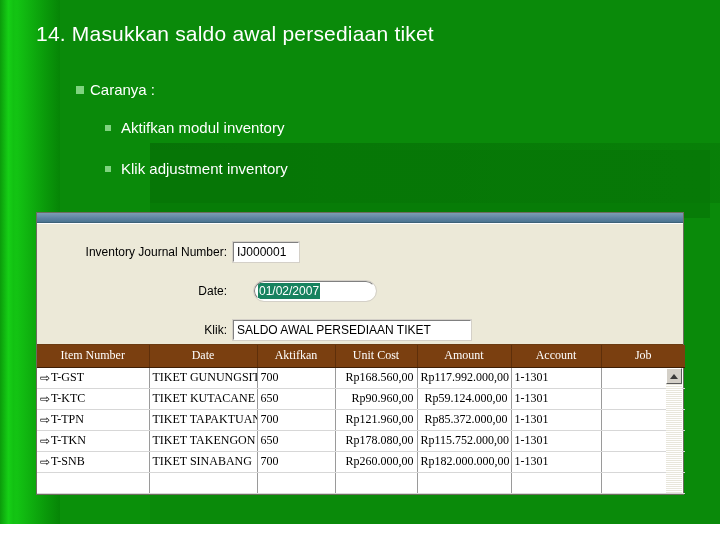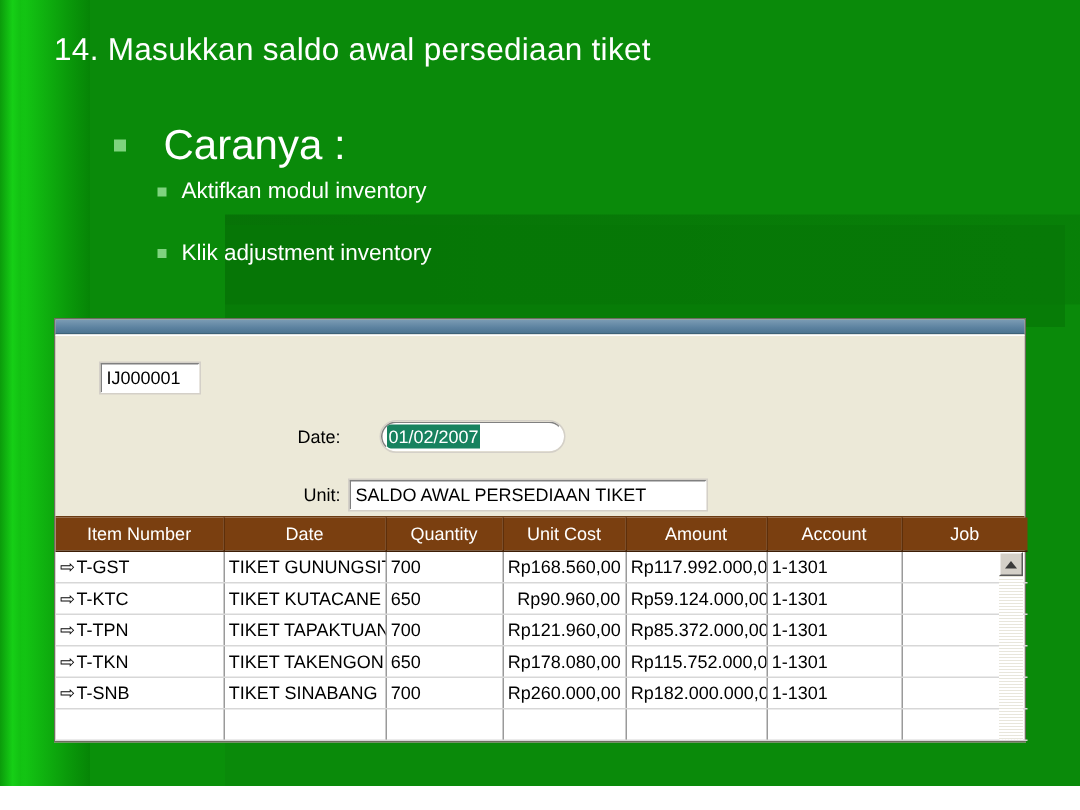--- a/index.html
+++ b/index.html
@@ -64,23 +64,23 @@
     font-size: 21px;
     color: #ffffff;
     letter-spacing: .2px;
     white-space: nowrap;
   }
   .bullet-l1 {
     position: absolute;
     left: 76px; top: 81px;
     display: flex;
     align-items: center;
-    gap: 25px;
+    gap: 6px;
     color: #ffffff;
-    font-size: 28px;
+    font-size: 15px;
   }
   .bullet-l2 {
     position: absolute;
     left: 105px;
     display: flex;
     align-items: center;
     gap: 10px;
     color: #ffffff;
     font-size: 15px;
   }
@@ -169,21 +169,21 @@
   
   .grid-wrap {
     position: relative;
     background: #ffffff;
     border-top: 1px solid #6b3b12;
   }
   table.grid {
     border-collapse: collapse;
     width: 648px;
     table-layout: fixed;
-    font-family: Liberation Sans, sans-serif;
+    font-family: Liberation Serif, serif;
     font-size: 12px;
   }
   table.grid thead th {
     background: #7a3f10;
     color: #ffffff;
     font-weight: normal;
     font-size: 12px;
     height: 22px;
     text-align: center;
     border-right: 1px solid #5e2f0a;
@@ -278,42 +278,43 @@
     <span>Klik adjustment inventory</span>
   </div>
 
   <div class="app-window">
 
     <div class="title-strip"></div>
 
     <div class="form-area">
 
       <div class="form-row row-journal">
+        <div class="lbl">Inventory Journal Number:</div>
         <div class="txtbox">IJ000001</div>
       </div>
 
       <div class="form-row row-date">
         <div class="lbl">Date:</div>
         <div class="txtbox"><span class="sel">01/02/2007</span></div>
       </div>
 
       <div class="form-row row-memo">
-        <div class="lbl">Unit:</div>
+        <div class="lbl">Klik:</div>
         <div class="txtbox">SALDO AWAL PERSEDIAAN TIKET</div>
       </div>
 
     </div>
 
     <div class="grid-wrap">
       <table class="grid">
         <thead>
           <tr>
             <th class="c-item">Item Number</th>
             <th class="c-name">Date</th>
-            <th class="c-qty">Quantity</th>
+            <th class="c-qty">Aktifkan</th>
             <th class="c-cost">Unit Cost</th>
             <th class="c-amt">Amount</th>
             <th class="c-acct">Account</th>
             <th class="c-job">Job</th>
           </tr>
         </thead>
         <tbody>
           <tr>
             <td class="c-item">
               <span class="arrow-cell">

